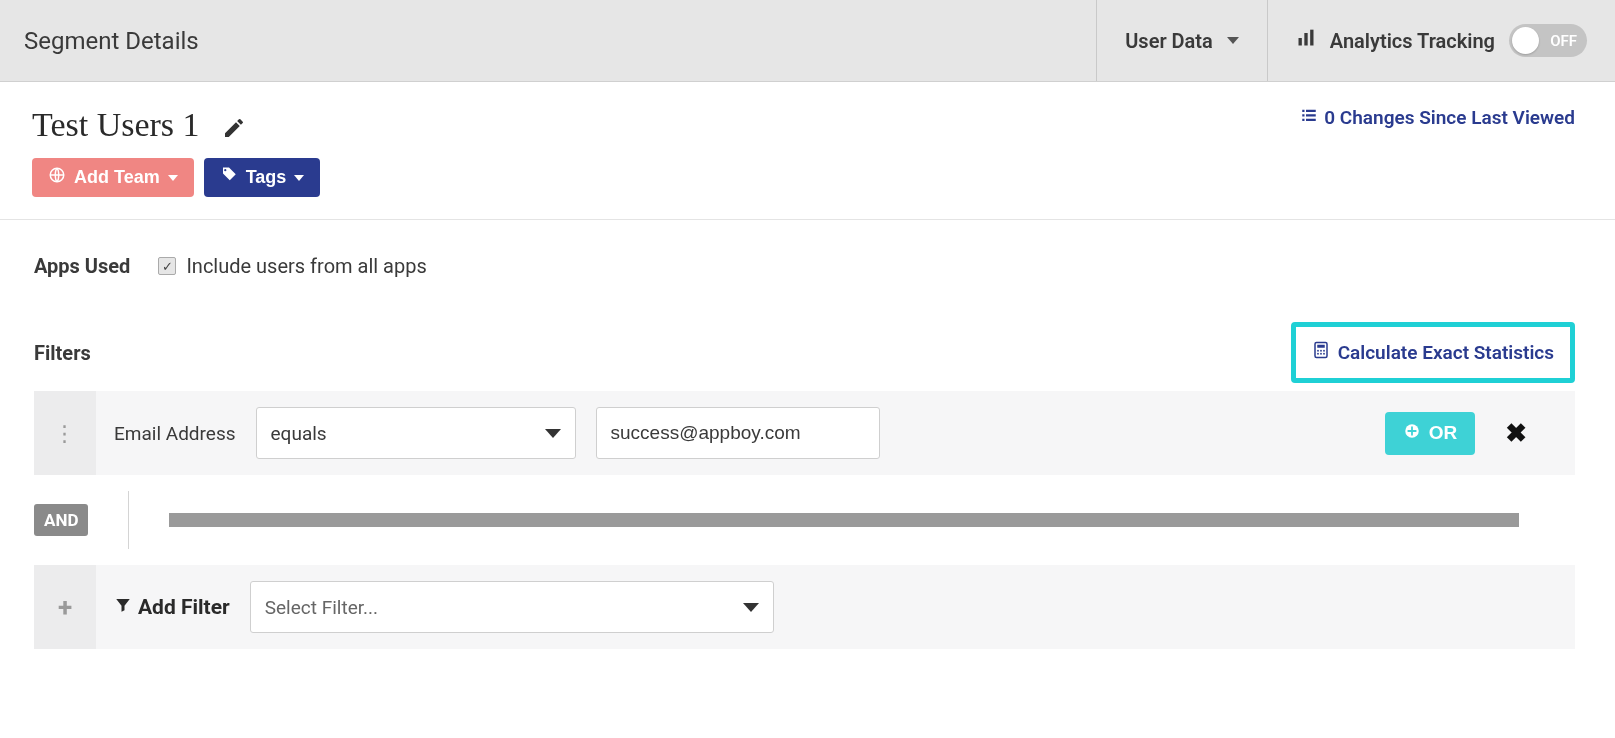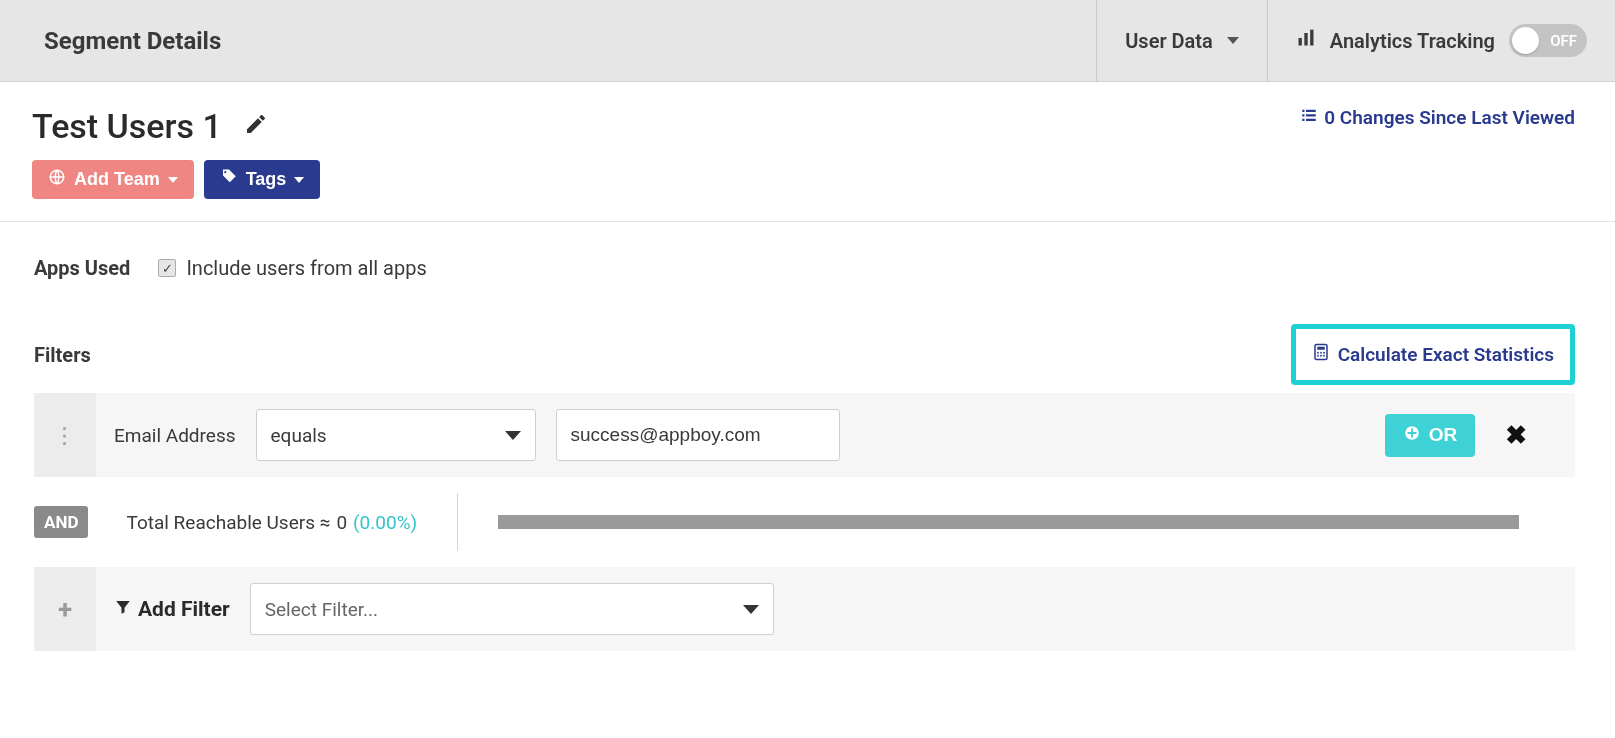--- a/index.html
+++ b/index.html
@@ -12,23 +12,23 @@
 .header {
   display: flex;
   align-items: center;
   justify-content: space-between;
   background: #e6e6e6;
   height: 82px;
   border-bottom: 1px solid #d0d0d0;
 }
 .header-title {
   font-size: 24px;
-  font-weight: 700;
+  font-weight: 400;
   color: #3a3a3a;
-  padding-left: 44px;
+  padding-left: 24px;
   text-align: center;
 }
 .header-right {
   display: flex;
   align-items: stretch;
   height: 100%;
 }
 .header-cell {
   display: flex;
   align-items: center;
@@ -74,22 +74,23 @@
   border-top: 7px solid #555;
 }
 .title-row {
   display: flex;
   align-items: flex-start;
   justify-content: space-between;
   padding: 24px 40px 0 32px;
 }
 .seg-name {
   display: flex;
-  align-items: center;
+  align-items: flex-end;
   gap: 22px;
+  font-family: Liberation Serif, serif;
 }
 .seg-name h1 {
   font-size: 34px;
   font-weight: 500;
   color: #2a2a2a;
 }
 .pencil-icon svg { width: 24px; height: 24px; fill: #333; }
 .changes-link {
   color: #2a3b8f;
   font-size: 19px;
@@ -191,21 +192,21 @@
 .select, .text-input {
   height: 52px;
   background: #fff;
   border: 1px solid #cfcfcf;
   border-radius: 3px;
   font-size: 19px;
   color: #3a3a3a;
   padding: 0 14px;
 }
 .select {
-  width: 280px;
+  width: 320px;
   display: flex; align-items: center; justify-content: space-between;
   cursor: pointer;
 }
 .select.wide { width: 524px; }
 .select .placeholder { color: #666; }
 .select-caret {
   width: 0; height: 0;
   border-left: 8px solid transparent;
   border-right: 8px solid transparent;
   border-top: 9px solid #333;
@@ -378,25 +379,20 @@
         </span>
         <span>OR</span>
       </button>
       <span class="remove-x">✖</span>
     </div>
   </div>
 </div>
 
 <div class="mid-row">
   <span class="and-badge">AND</span>
-  <span class="reach-text">
-    <span>Total Reachable Users ≈</span>
-    <span>0</span>
-    <span class="pct">(0.00%)</span>
-  </span>
   <div class="vline"></div>
   <div class="progress"></div>
 </div>
 
 <div class="addfilter-row">
   <div class="plus-handle">+</div>
   <div class="filter-body">
     <span class="addfilter-label">
       <span>
         <svg class="icon" viewBox="0 0 24 24">

